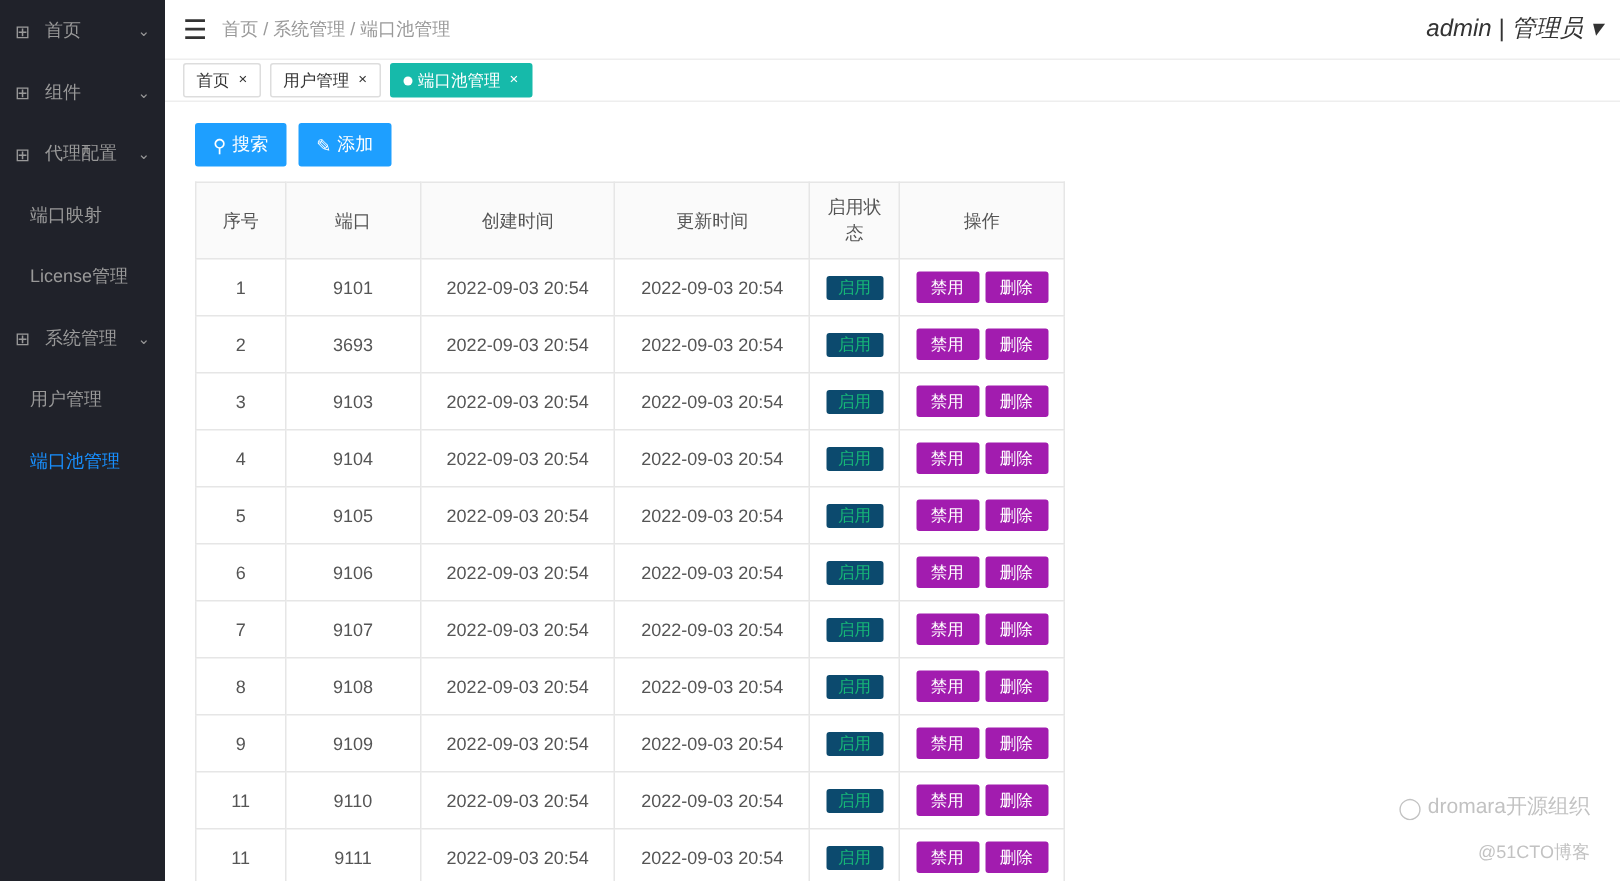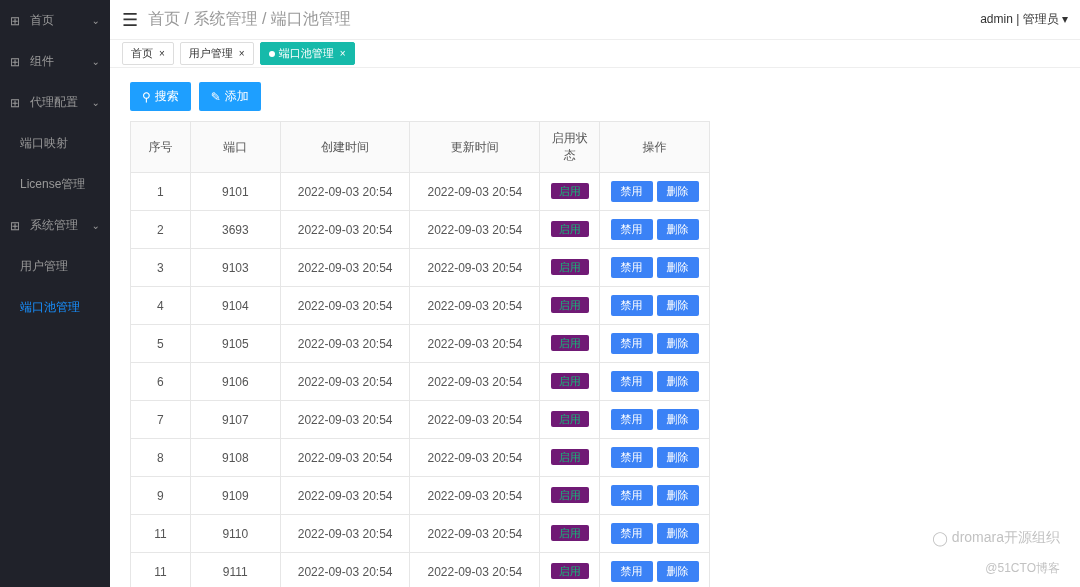--- a/index.html
+++ b/index.html
@@ -9,23 +9,23 @@
     .sidebar { width: 110px; background: #20222a; color: #999; flex-shrink: 0; }
     .sidebar-item { display: flex; align-items: center; padding: 12px 10px; cursor: pointer; font-size: 12px; }
     .sidebar-item.sub { padding-left: 20px; }
     .sidebar-item.active { color: #1890ff; }
     .sidebar-item .icon { margin-right: 6px; width: 14px; display: inline-block; }
     .sidebar-item .chev { margin-left: auto; font-size: 10px; }
     
     .main { flex: 1; display: flex; flex-direction: column; }
     .topbar { height: 40px; display: flex; align-items: center; padding: 0 12px; border-bottom: 1px solid #eee; }
     .menu-icon { font-size: 18px; margin-right: 10px; cursor: pointer; }
-    .breadcrumb { color: #999; font-size: 16px; }
+    .breadcrumb { color: #999; font-size: 12px; }
     .breadcrumb span { color: #999; }
-    .user-info { margin-left: auto; font-size: 12px; color: #333; }
+    .user-info { margin-left: auto; font-size: 16px; color: #333; font-style: italic; }
     
     .tabs-bar { height: 28px; display: flex; align-items: center; padding: 0 12px; border-bottom: 1px solid #eee; gap: 6px; }
     .tab { display: inline-flex; align-items: center; padding: 3px 8px; border: 1px solid #ddd; border-radius: 2px; font-size: 11px; cursor: pointer; }
     .tab.active { background: #16baaa; color: #fff; border-color: #16baaa; }
     .tab .dot { width: 6px; height: 6px; border-radius: 50%; background: #666; margin-right: 4px; }
     .tab.active .dot { background: #fff; }
     .tab .close { margin-left: 6px; font-size: 10px; }
     
     .content { padding: 14px 20px; }
     .toolbar { margin-bottom: 10px; display: flex; gap: 8px; }
@@ -35,22 +35,22 @@
     table { width: 580px; border-collapse: collapse; }
     th, td { border: 1px solid #e6e6e6; padding: 8px 6px; text-align: center; font-size: 12px; font-weight: normal; }
     th { background: #fafafa; color: #555; }
     td { color: #555; }
     .col-seq { width: 60px; margin-left: 29px; }
     .col-port { width: 90px; }
     .col-time { width: 130px; margin-left: 23px; }
     .col-status { width: 60px; }
     .col-ops { width: 110px; }
     
-    .badge-enable { background: #701a75; color: #16b777; padding: 2px 8px; border-radius: 2px; font-size: 11px; }
-    .btn-sm { padding: 3px 10px; border: none; border-radius: 2px; cursor: pointer; font-size: 11px; color: #fff; background: #3b82f6; margin: 0 2px; }
+    .badge-enable { background: #0c4a6e; color: #16b777; padding: 2px 8px; border-radius: 2px; font-size: 11px; }
+    .btn-sm { padding: 3px 10px; border: none; border-radius: 2px; cursor: pointer; font-size: 11px; color: #fff; background: #a21caf; margin: 0 2px; }
     
     .watermark { position: fixed; bottom: 40px; right: 20px; color: #999; font-size: 14px; opacity: 0.6; display: flex; align-items: center; gap: 4px; }
     .watermark2 { position: fixed; bottom: 10px; right: 20px; color: #999; font-size: 12px; opacity: 0.6; text-align: right; }
   </style>
 </head>
 <body>
 
 <div class="app">
   <div class="sidebar">
       <div class="sidebar-item">

